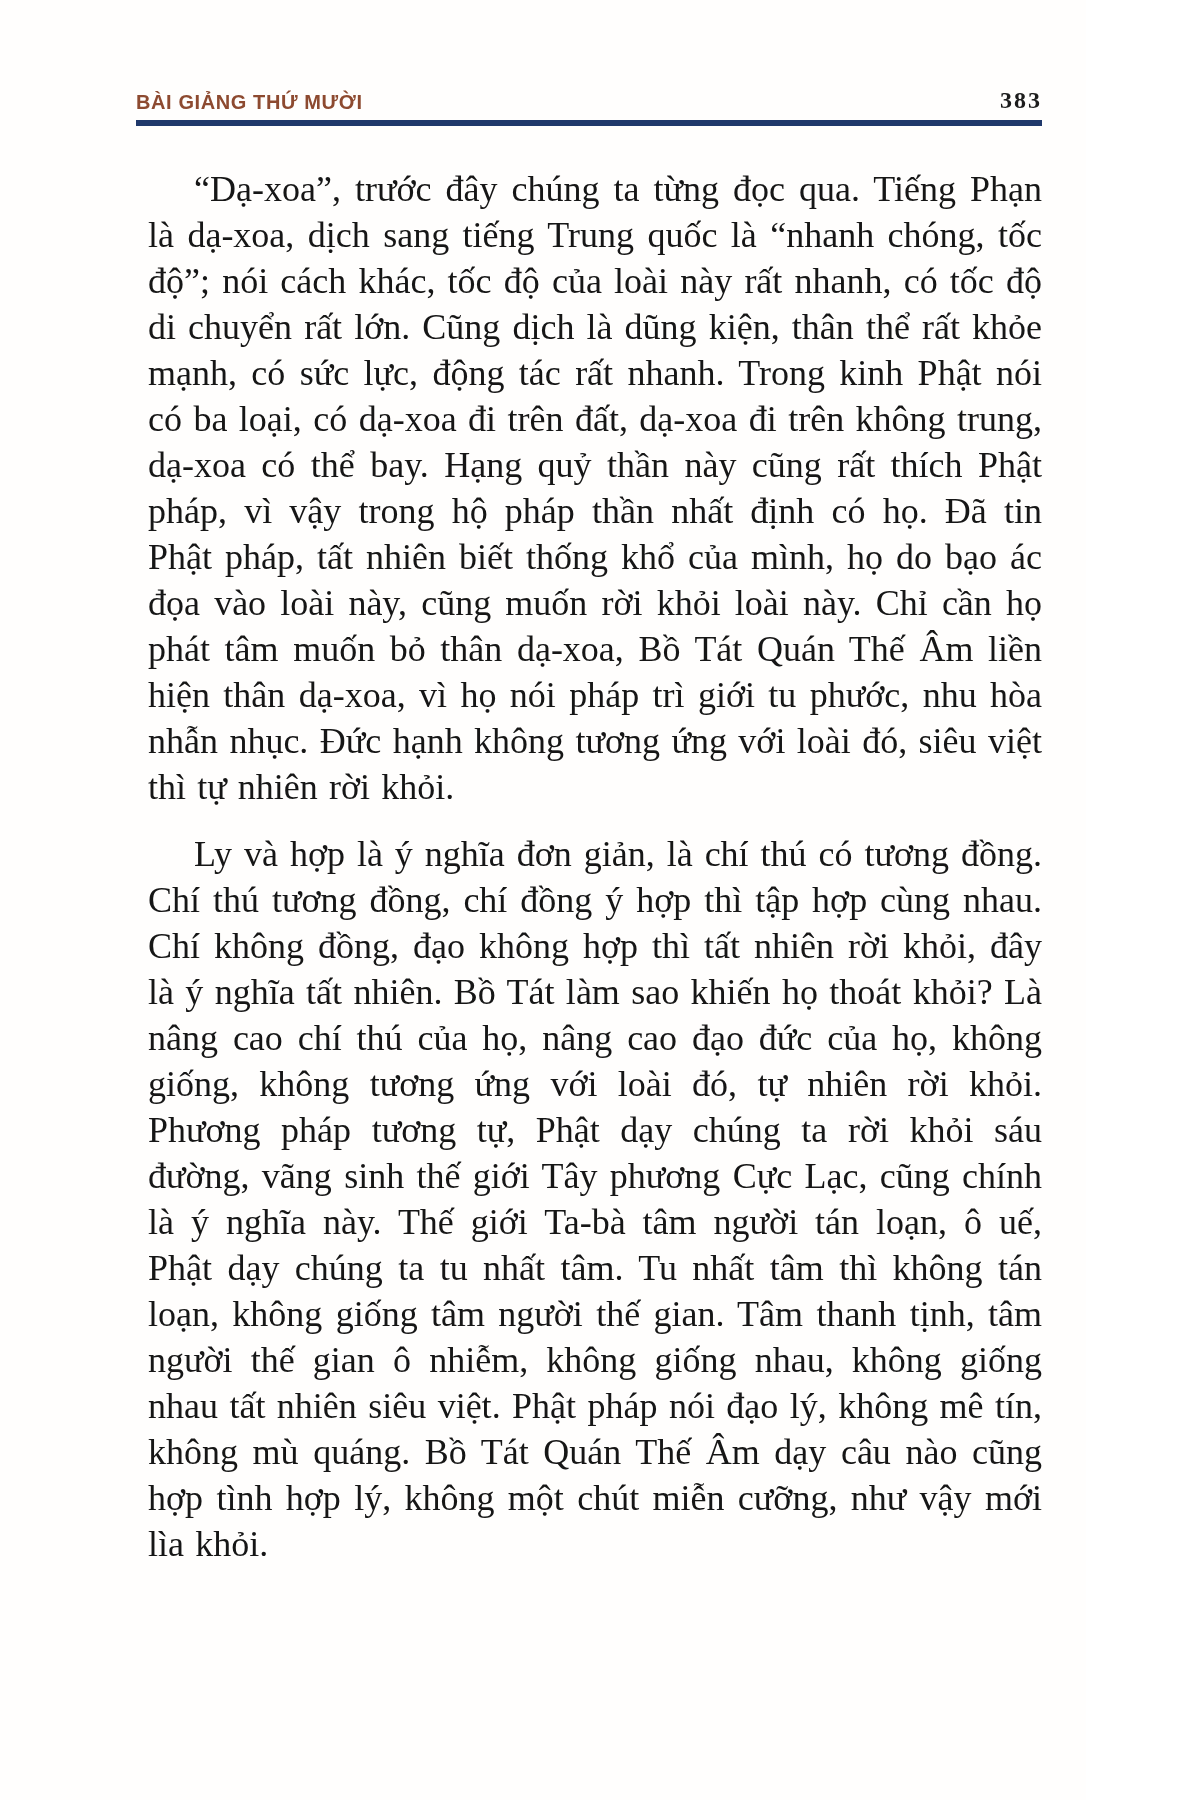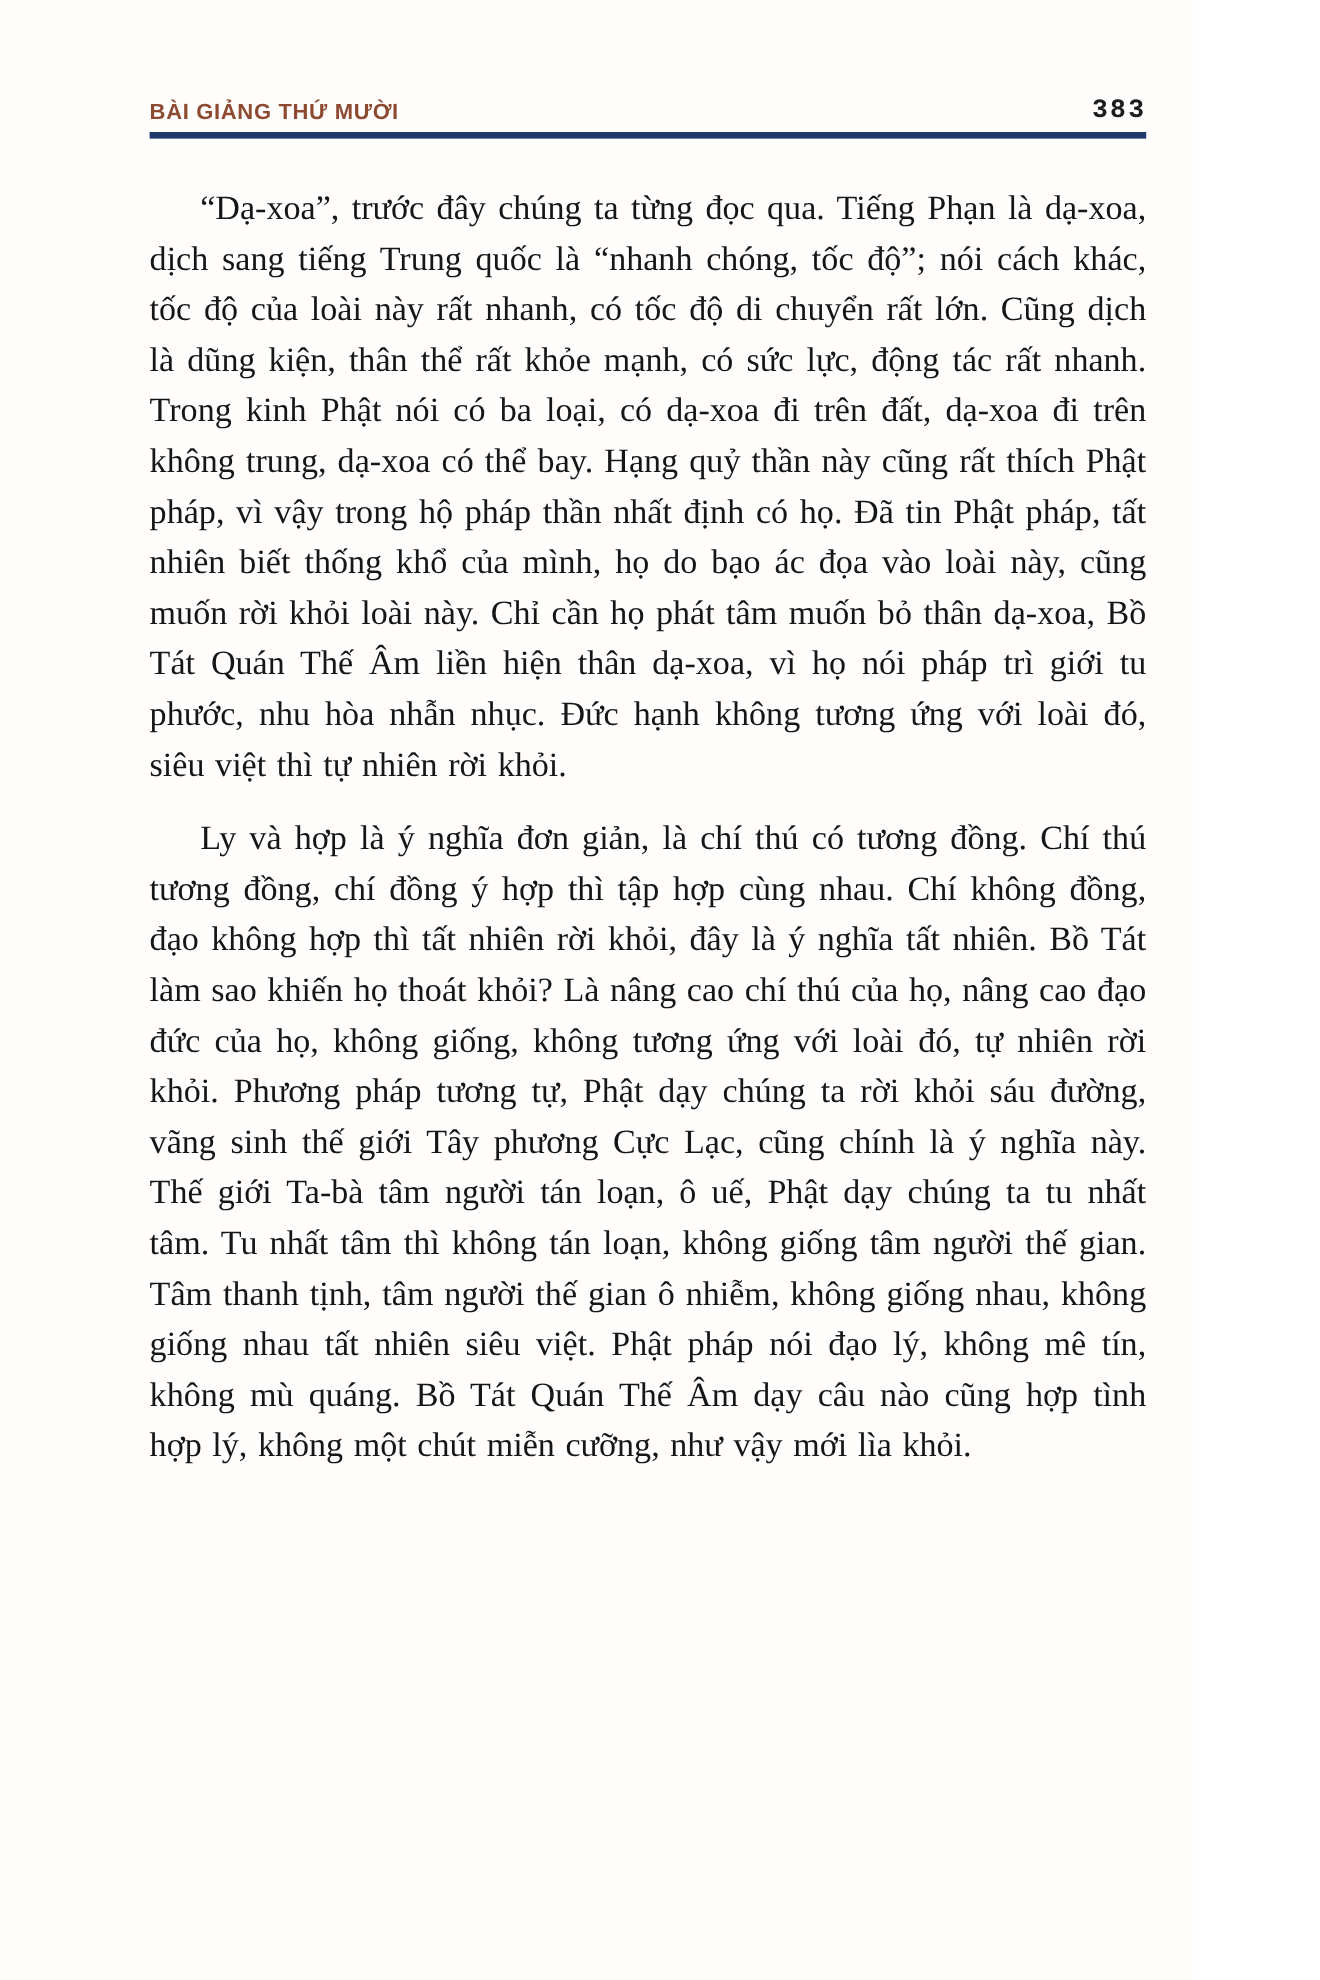--- a/index.html
+++ b/index.html
@@ -29,38 +29,38 @@
     height: 34px;
   }
   .running-title {
     font-family: "Liberation Sans", "DejaVu Sans", sans-serif;
     font-weight: bold;
     font-size: 20px;
     letter-spacing: 0.6px;
     color: #8d4a30;
   }
   .page-number {
-    font-family: Liberation Mono, monospace;
+    font-family: Liberation Serif, serif;
     font-weight: bold;
     font-size: 24px;
     letter-spacing: 2px;
     color: #1c1c1c;
   }
   .header-rule {
     margin-top: 6px;
     height: 6px;
     background: #20396b;
     border: none;
   }
   .body-text {
     margin-top: 40px;
   }
   .body-text p {
-    margin: 0 0 21px 0;
-    font-size: 31px;
+    margin: 0 0 21px 12px;
+    font-size: 36px;
     line-height: 46px;
     text-align: justify;
     text-indent: 46px;
     word-spacing: 0.06em;
     color: #161616;
   }
 </style>
 </head>
 <body>
 

